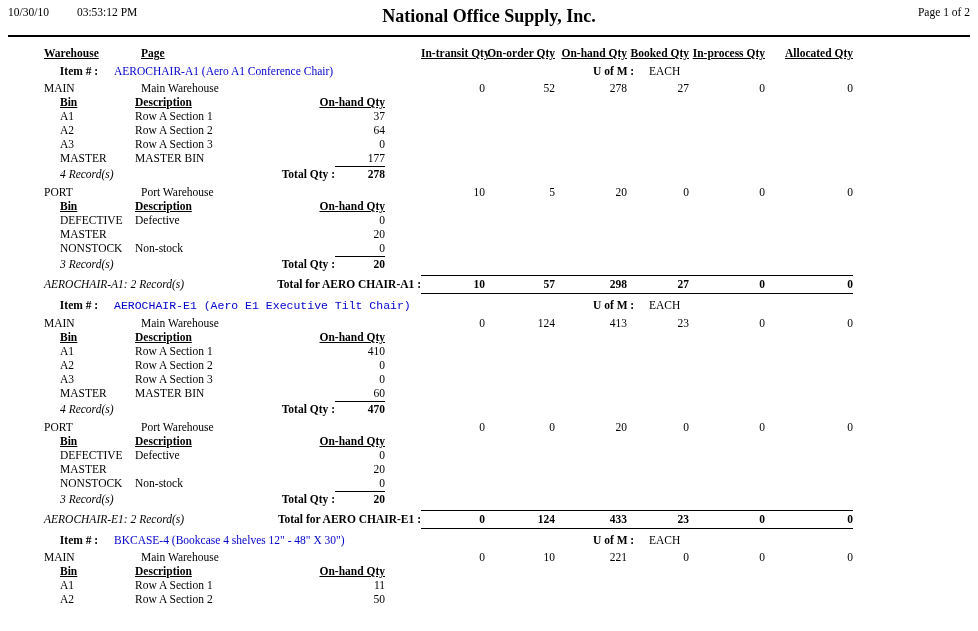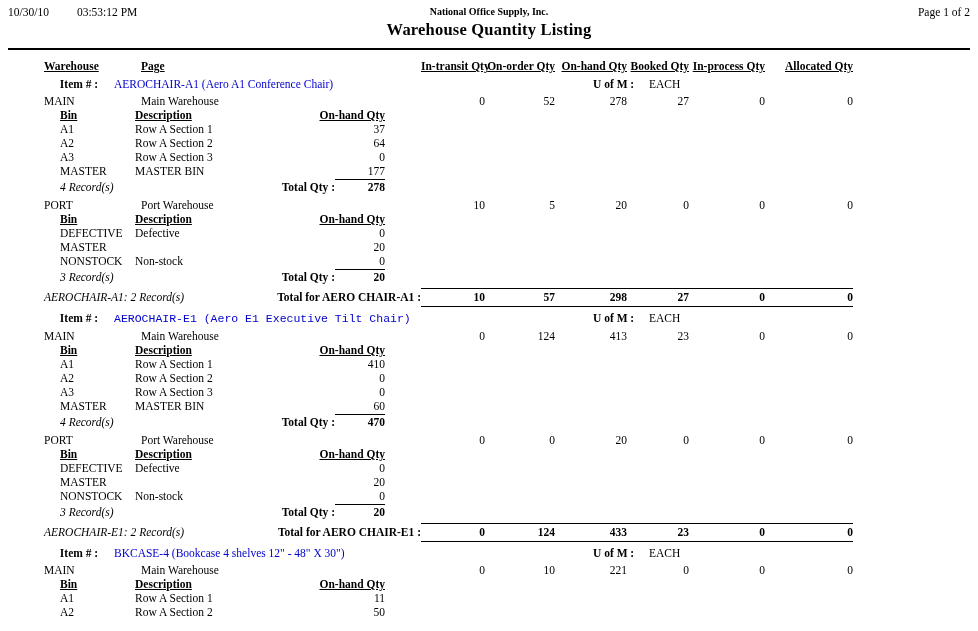--- a/index.html
+++ b/index.html
@@ -12,21 +12,21 @@
   .i{font-style:italic}
   .u{text-decoration:underline}
   .link{color:#0000cc;}
 
   
   .hdr{display:flex;align-items:flex-start;border-bottom:2px solid #000;padding-bottom:8px;}
   .hdr-left{width:230px;flex:none;}
   .dt{margin-bottom:2px;}
   .dt .t{margin-left:28px;}
   .hdr-center{flex:1;text-align:center;}
-  .company{font-weight:bold;font-size:10px;}
+  .company{font-weight:bold;font-size:18px;}
   .title{font-weight:bold;font-size:16.5px;margin-top:3px;letter-spacing:.2px;}
   .hdr-right{width:230px;flex:none;text-align:right;}
 
   
   .row{display:flex;line-height:14px;align-items:baseline;margin-left:36px;}
   .colhdr{margin-top:9px;}
   .c-wh{width:97px;flex:none;}
   .c-name{width:280px;flex:none;}
   .q{text-align:right;flex:none;white-space:nowrap;}
   .q0{width:64px}.q1{width:70px}.q2{width:72px}.q3{width:62px}.q4{width:76px}.q5{width:88px}
@@ -63,21 +63,20 @@
 <div class="page">
 
   <div class="hdr">
     <div class="hdr-left">
       <div class="dt">
         <span>10/30/10</span><span class="t">03:53:12 PM</span>
       </div>
     </div>
     <div class="hdr-center">
       <div class="company">National Office Supply, Inc.</div>
-      <div class="title">Warehouse Quantity Listing</div>
     </div>
     <div class="hdr-right">Page 1 of 2</div>
   </div>
 
   <div class="row colhdr">
     <span class="c-wh b u">Warehouse</span>
     <span class="c-name b u">Page</span>
     <span class="q q0 b u">In-transit Qty</span>
     <span class="q q1 b u">On-order Qty</span>
     <span class="q q2 b u">On-hand Qty</span>

